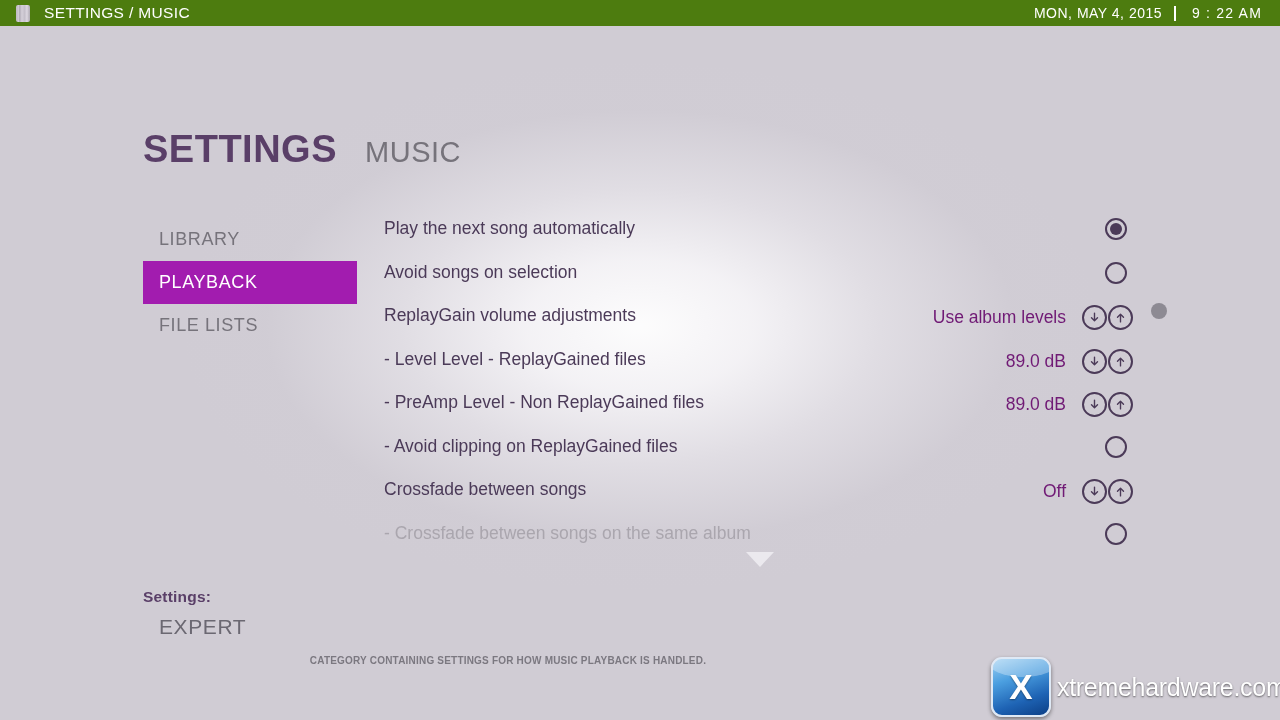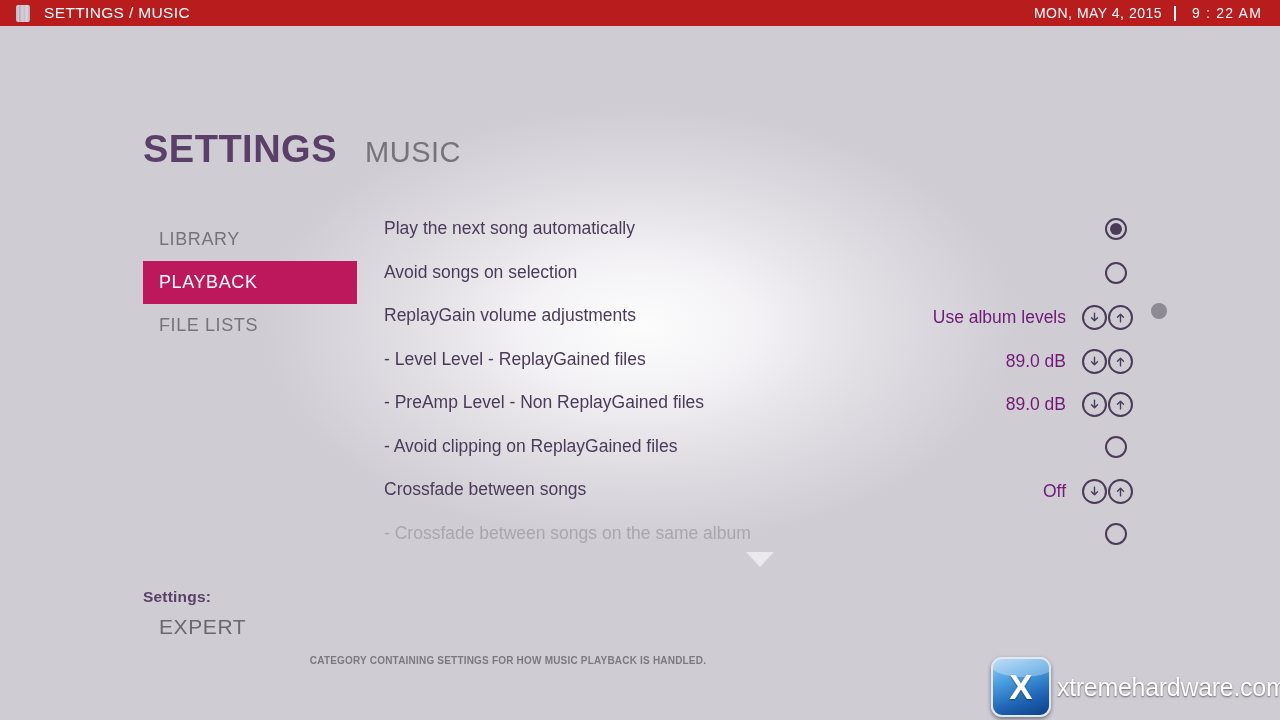--- a/index.html
+++ b/index.html
@@ -27,21 +27,21 @@
                 rgba(214,210,218,0.08) 72%,
                 rgba(208,204,212,0) 90%);
     pointer-events: none;
   }
 
   
   #topbar {
     position: absolute;
     left: 0; top: 0;
     width: 1280px; height: 26px;
-    background: #b91c1c;
+    background: #4d7c0f;
     display: flex;
     align-items: center;
     color: #ffffff;
   }
   #topbar .tb-icon {
     margin-left: 14px;
     width: 18px; height: 19px;
     position: relative;
   }
   .cyl {
@@ -110,21 +110,21 @@
     display: flex;
     align-items: center;
     padding-left: 16px;
     box-sizing: border-box;
     font-size: 18px;
     color: #76737b;
     letter-spacing: 0.6px;
     font-family: "Liberation Sans", sans-serif;
   }
   .cat.selected {
-    background: #be185d;
+    background: #a21caf;
     color: #ffffff;
   }
 
   
   #settings-list {
     position: absolute;
     left: 384px; top: 218px;
     width: 760px;
   }
   .srow {

